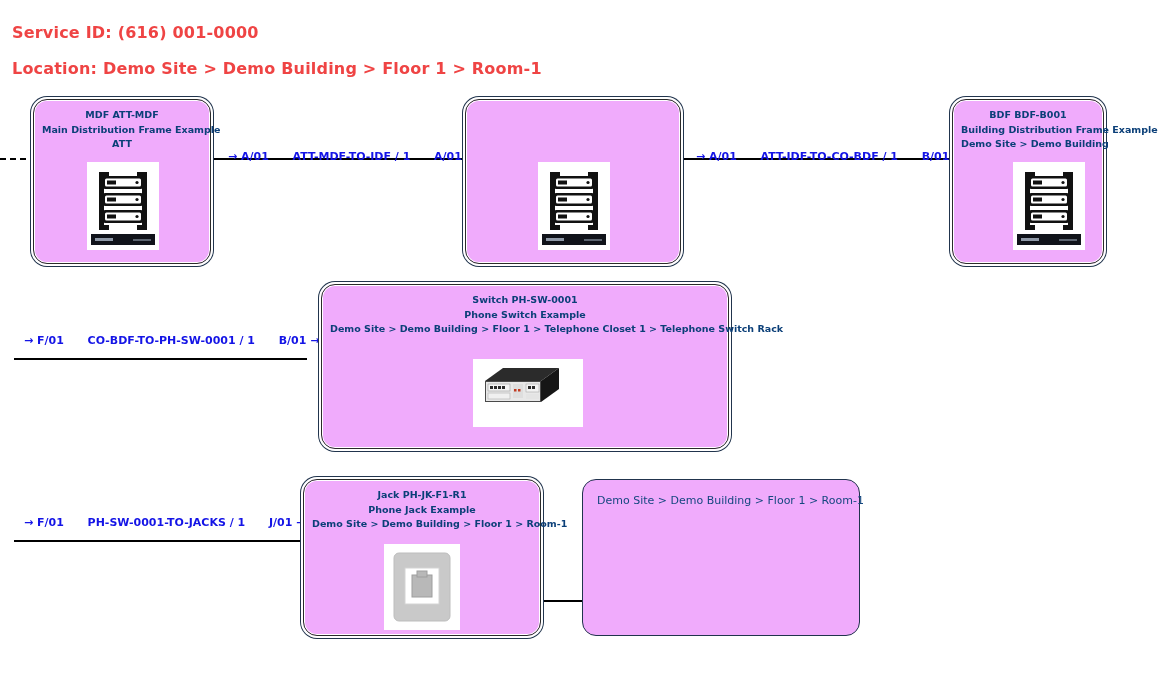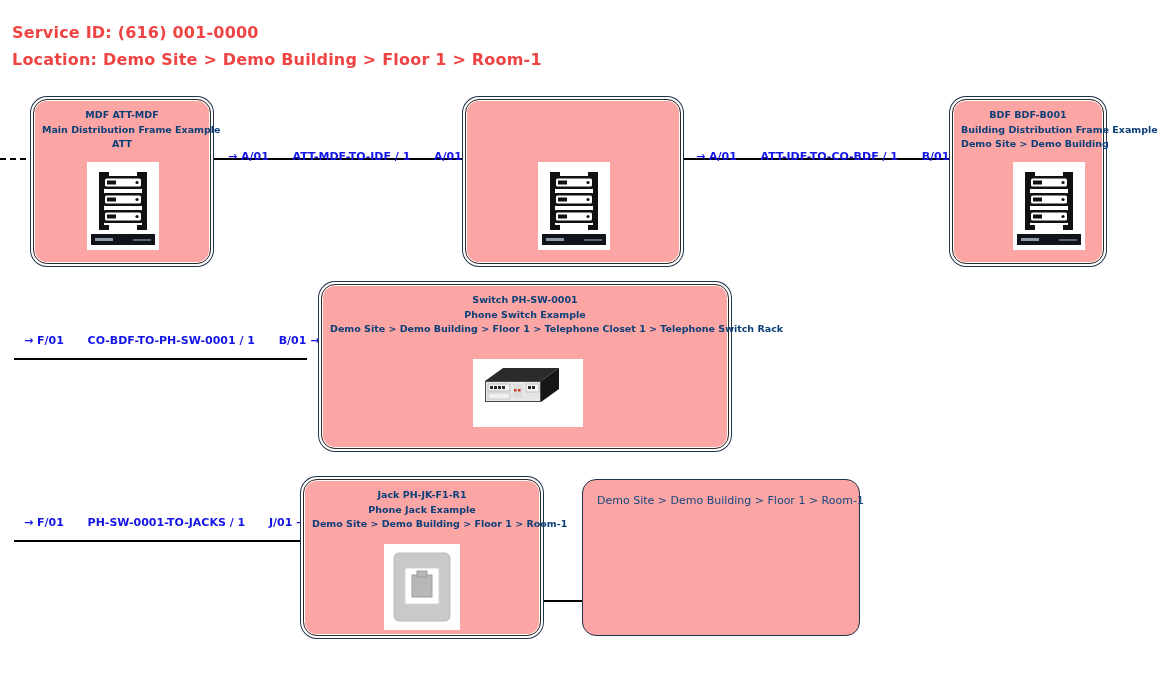--- a/index.html
+++ b/index.html
@@ -15,27 +15,27 @@
   
   .hdr{
     position:absolute;
     color:#ef4444;
     font-weight:bold;
     font-size:16px;
     letter-spacing:.2px;
     white-space:nowrap;
   }
   #service-id{left:12px;top:23px;}
-  #location{left:12px;top:50px;}
+  #location{left:12px;top:59px;}
 
   
   .node{
     position:absolute;
     box-sizing:border-box;
-    background:#fca5a5;
+    background:#f0abfc;
     border:1px solid #2b2b2b;
     border-radius:14px;
     box-shadow:inset 0 0 0 1px #ffffff, 0 0 0 2px #ffffff, 0 0 0 3px #21344d;
   }
   .node.single{
     box-shadow:none;
     border:1.5px solid #21344d;
     border-radius:14px;
   }
   .node .ntext{

